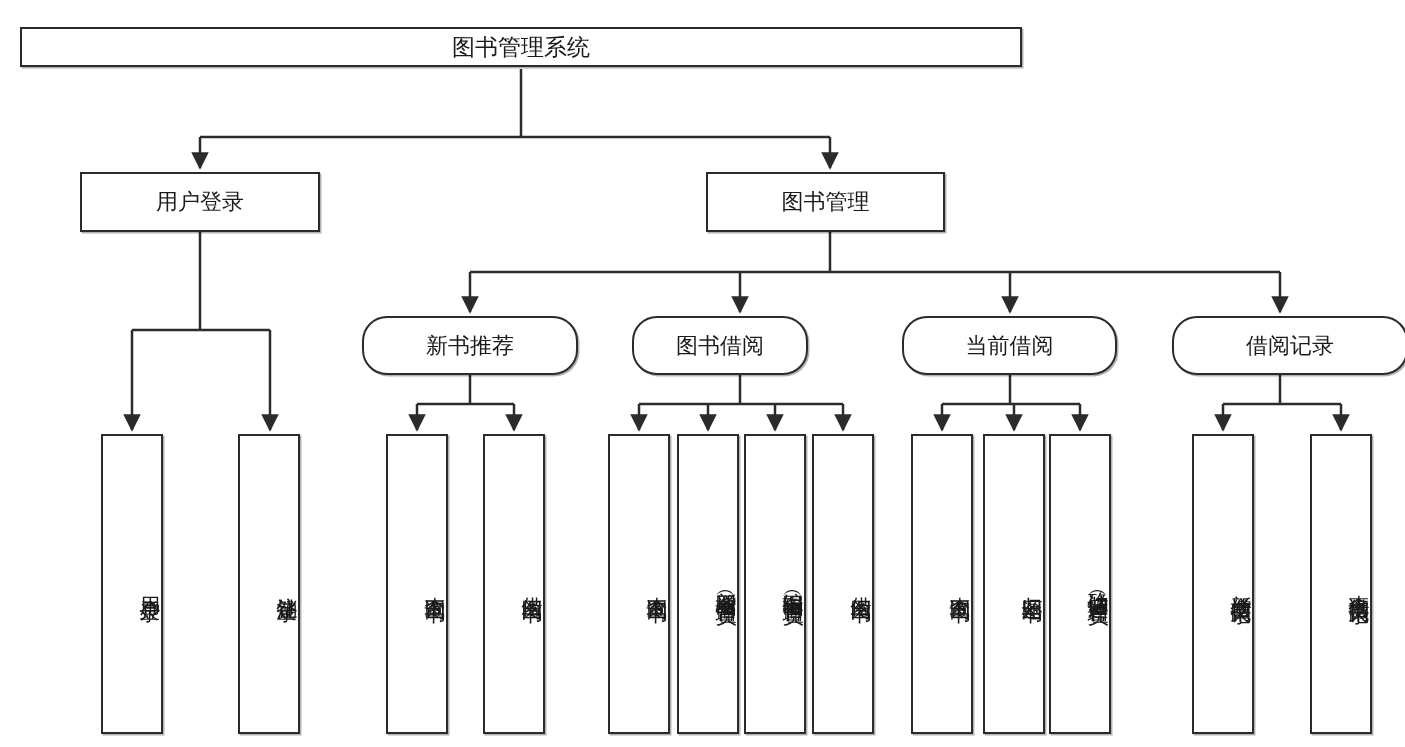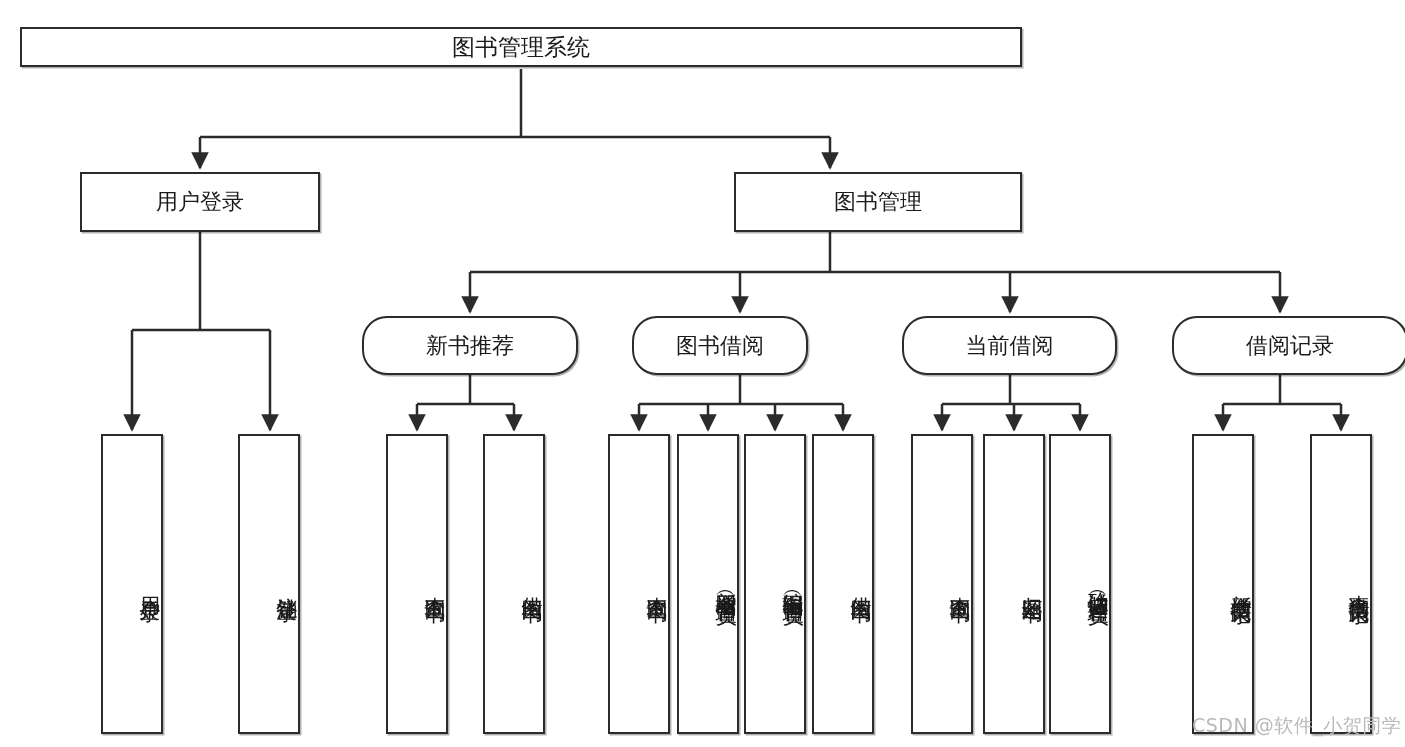--- a/index.html
+++ b/index.html
@@ -118,36 +118,35 @@
       <path d="M 1280 375 L 1280 404"></path>
       <path d="M 1223 404 L 1341 404"></path>
       <path d="M 1223 404 L 1223 430" marker-end="url(#arrow)"></path>
       <path d="M 1341 404 L 1341 430" marker-end="url(#arrow)"></path>
     </g>
   </svg>
 
   <div class="node node-root" style="left: 20px; top: 14px; width: 1002px; height: 40px; margin-top: 13px;">图书管理系统</div>
 
   <div class="node node-l2" style="left: 80px; top: 172px; width: 240px; height: 60px;">用户登录</div>
-  <div class="node node-l2" style="left: 734px; top: 172px; width: 288px; height: 60px;">图书管理</div>
+  <div class="node node-l2" style="left: 706px; top: 172px; width: 239px; height: 60px;">图书管理</div>
 
   <div class="node node-l3" style="left: 362px; top: 316px; width: 216px; height: 59px;">新书推荐</div>
   <div class="node node-l3" style="left: 632px; top: 316px; width: 176px; height: 59px;">图书借阅</div>
   <div class="node node-l3" style="left: 902px; top: 316px; width: 215px; height: 59px;">当前借阅</div>
   <div class="node node-l3" style="left: 1172px; top: 316px; width: 236px; height: 59px;">借阅记录</div>
 
   <div class="node node-leaf" style="left: 101px; top: 434px; width: 62px; height: 300px;">用户登录</div>
   <div class="node node-leaf" style="left: 238px; top: 434px; width: 62px; height: 300px;">注销登录</div>
   <div class="node node-leaf" style="left: 386px; top: 434px; width: 62px; height: 300px;">查询图书</div>
   <div class="node node-leaf" style="left: 483px; top: 434px; width: 62px; height: 300px;">借阅图书</div>
   <div class="node node-leaf" style="left: 608px; top: 434px; width: 62px; height: 300px;">查询图书</div>
   <div class="node node-leaf" style="left: 677px; top: 434px; width: 62px; height: 300px;">新增图书（管理员）</div>
   <div class="node node-leaf" style="left: 744px; top: 434px; width: 62px; height: 300px;">编辑图书（管理员）</div>
   <div class="node node-leaf" style="left: 812px; top: 434px; width: 62px; height: 300px;">借阅图书</div>
   <div class="node node-leaf" style="left: 911px; top: 434px; width: 62px; height: 300px;">查询图书</div>
   <div class="node node-leaf" style="left: 983px; top: 434px; width: 62px; height: 300px;">归还图书</div>
   <div class="node node-leaf" style="left: 1049px; top: 434px; width: 62px; height: 300px;">确认归还（管理员）</div>
   <div class="node node-leaf" style="left: 1192px; top: 434px; width: 62px; height: 300px;">新增借阅记录</div>
   <div class="node node-leaf" style="left: 1310px; top: 434px; width: 62px; height: 300px;">查询借阅记录</div>
 
-  <div class="watermark">CSDN @软件_小贺同学</div>
 
 </div>
 
 </body></html>

